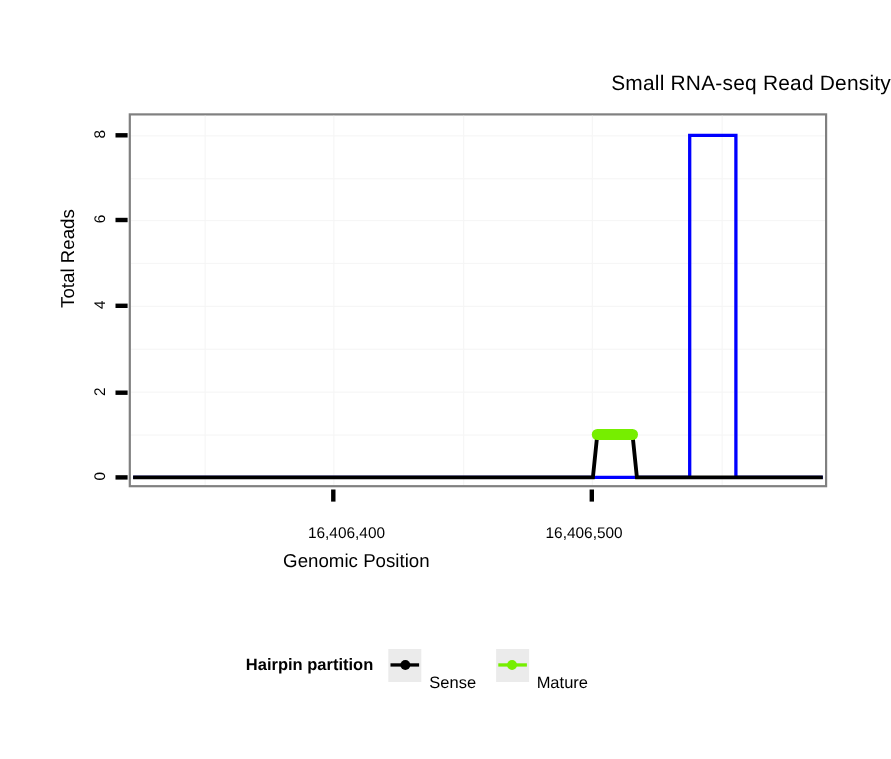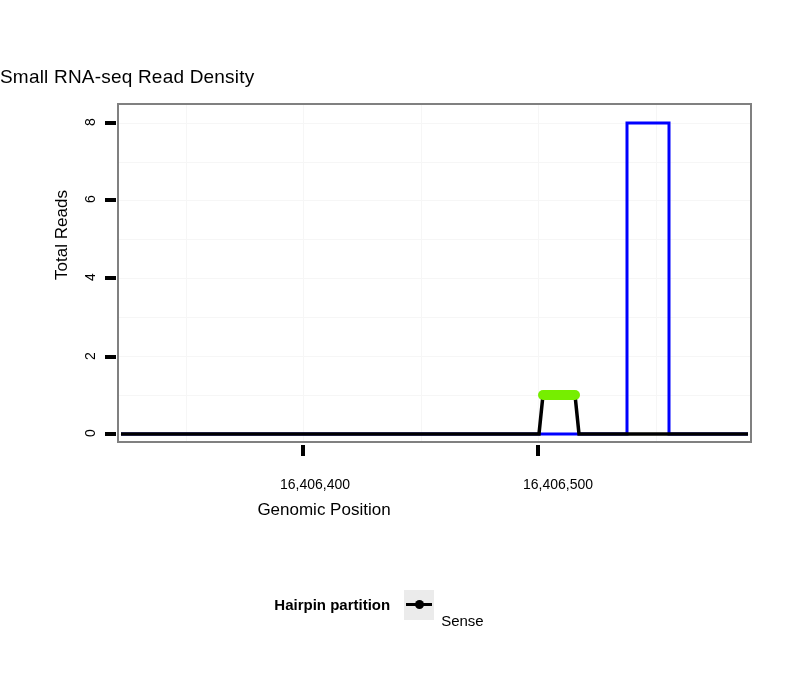--- a/index.html
+++ b/index.html
@@ -14,21 +14,21 @@
     font-family: "Liberation Sans", "DejaVu Sans", sans-serif;
     overflow: hidden;
   }
 
   
   #chart-title {
     position: absolute;
     left: 0;
     top: 66px;
     width: 810px;
-    text-align: left;
+    text-align: right;
     font-size: 19px;
     color: #000000;
     letter-spacing: 0.2px;
   }
 
   
   #plot-panel {
     position: absolute;
     left: 117px;
     top: 103px;
@@ -195,21 +195,21 @@
 <div class="ytick-mark" style="left:105px; top:355px;"></div>
 <div class="ytick-label" style="left:79px; top:348px;">2</div>
 
 <div class="ytick-mark" style="left:105px; top:432px;"></div>
 <div class="ytick-label" style="left:79px; top:425px;">0</div>
 
 <div class="xtick-mark" style="left:301px; top:445px;"></div>
 <div class="xtick-label" style="left:245px; top:476px;">16,406,400</div>
 
 <div class="xtick-mark" style="left:536px; top:445px;"></div>
-<div class="xtick-label" style="left:488px; top:476px;">16,406,500</div>
+<div class="xtick-label" style="left:461px; top:476px;">16,406,500</div>
 
 <div id="x-axis-title">Genomic Position</div>
 
 <div id="plot-panel">
   <div id="plot-inner">
 
     <div class="grid-h" style="top:18px;"></div>
     <div class="grid-h" style="top:57px;"></div>
     <div class="grid-h" style="top:95px;"></div>
     <div class="grid-h" style="top:134px;"></div>
@@ -241,13 +241,20 @@
 
   <div class="legend-entry">
     <div class="legend-key">
       <div class="legend-key-line" style="background:#000000;"></div>
       <div class="legend-key-dot" style="background:#000000;"></div>
     </div>
     <div class="legend-label">Sense</div>
   </div>
 
 
+  <div class="legend-entry">
+    <div class="legend-key">
+      <div class="legend-key-line" style="background:#76EE00;"></div>
+      <div class="legend-key-dot" style="background:#76EE00;"></div>
+    </div>
+    <div class="legend-label">Mature</div>
+  </div>
 </div>
 
 </body></html>

